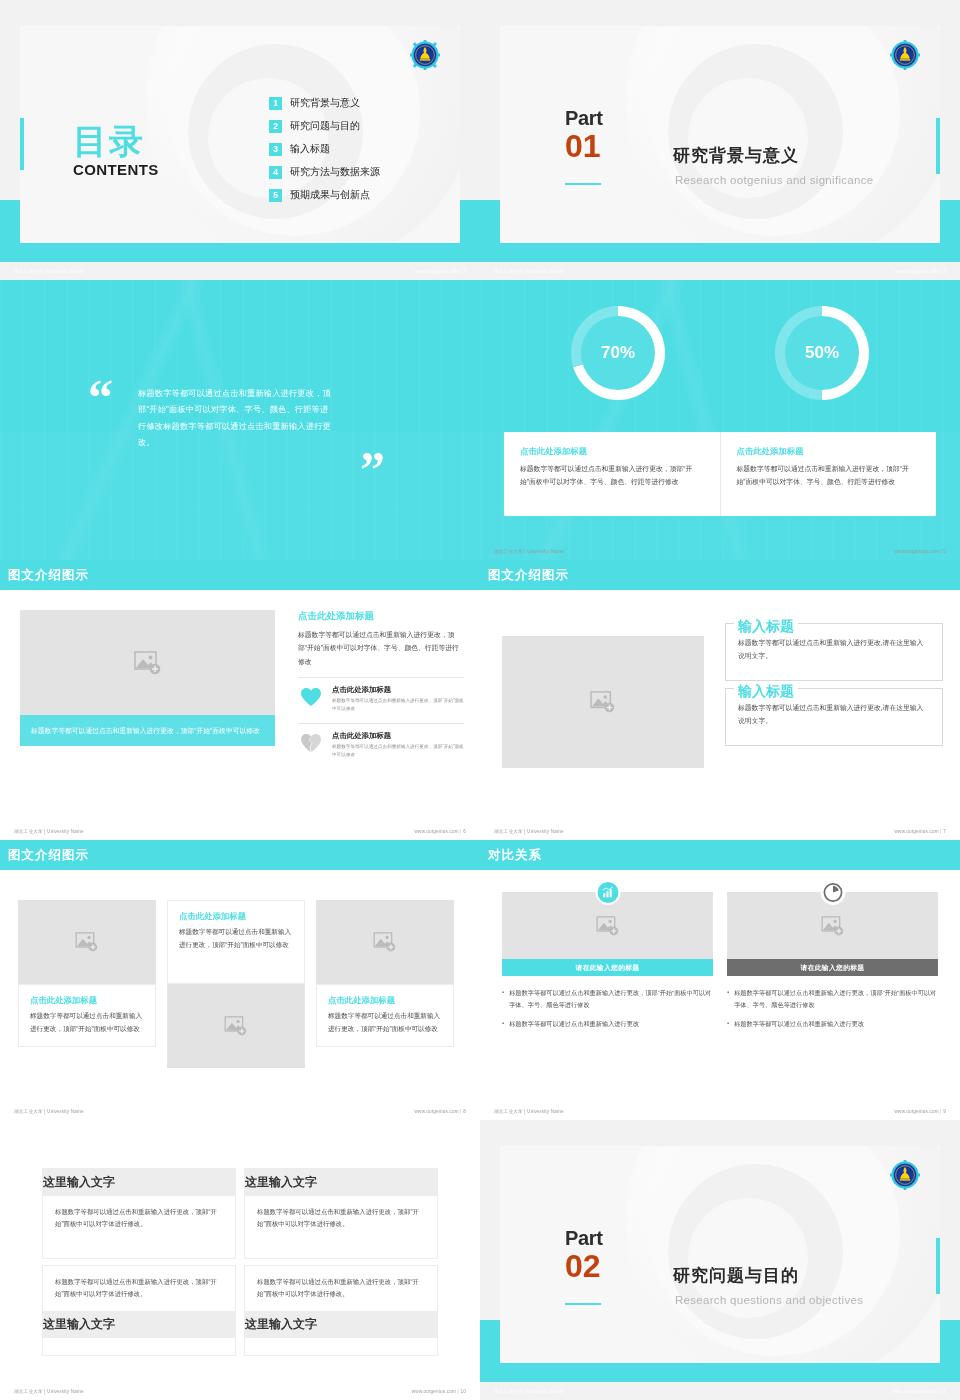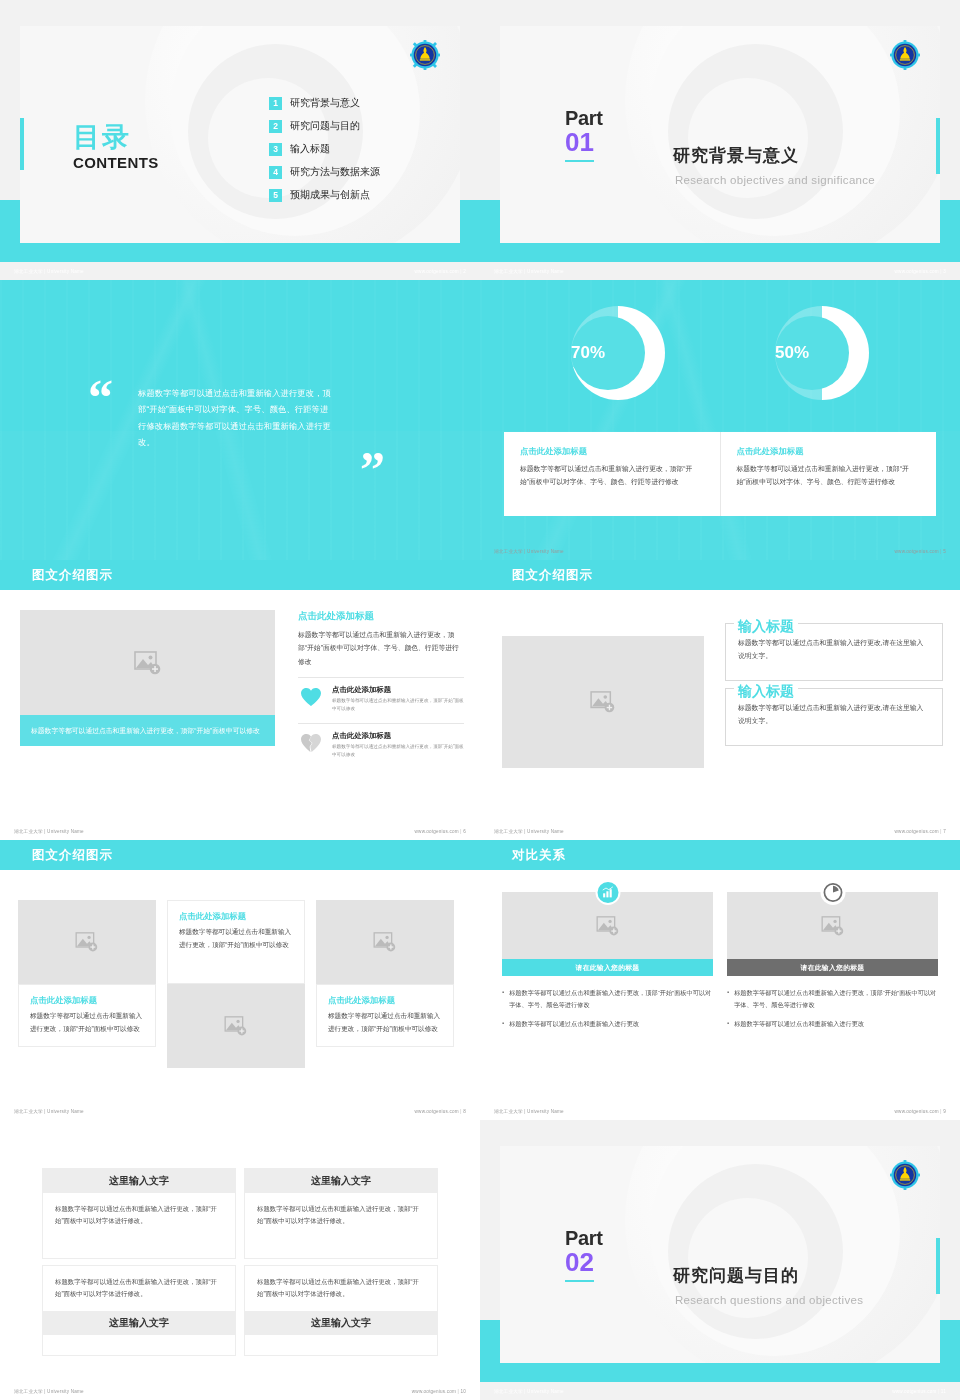--- a/index.html
+++ b/index.html
@@ -23,32 +23,32 @@
   .part-band { position:absolute; left:0; right:0; bottom:18px; height:62px; background:#4fdde4; }
   .part-card { position:absolute; left:20px; top:26px; right:20px; bottom:37px; background:#f7f7f7; overflow:hidden; }
   .swirl { position:absolute; border-radius:50%; border:0 solid transparent; }
   .sw1 { width:330px; height:330px; left:125px; top:-90px; background:radial-gradient(circle at 30% 40%, #ffffff 0%, #f3f3f3 70%, #eeeeee 100%); opacity:.9; }
   .sw2 { width:250px; height:250px; left:150px; top:-40px; background:#fafafa; }
   .sw3 { width:175px; height:175px; left:168px; top:18px; background:#f1f1f1; }
   .sw4 { width:120px; height:120px; left:188px; top:52px; background:#f8f8f8; }
   .part-right-bar { position:absolute; right:0px; top:92px; width:4px; height:56px; background:#4fdde4; }
   .part-num { position:absolute; left:65px; top:82px; width:110px; }
   .part-word { font-size:20px; font-weight:bold; color:#2d2d2d; line-height:1; letter-spacing:-.3px; }
-  .part-digits { font-size:26px; font-weight:bold; color:#8b5cf6; line-height:1.15; border-bottom:2.5px solid #4fdde4; display:inline-block; padding-bottom:2px; }
+  .part-digits { font-size:32px; font-weight:bold; color:#c2410c; line-height:1.15; border-bottom:2.5px solid #4fdde4; display:inline-block; padding-bottom:18px; }
   .part-title-zh { position:absolute; left:173px; top:118px; font-size:17px; font-weight:bold; color:#2b2b2b; letter-spacing:1px; }
   .part-title-en { position:absolute; left:175px; top:148px; font-size:11.5px; color:#b5b5b5; letter-spacing:.3px; }
 
   
   .logo { position:absolute; right:20px; top:14px; width:30px; height:30px; }
 
   
   .contents-card { position:absolute; left:20px; top:26px; right:20px; bottom:37px; background:#f7f7f7; overflow:hidden; }
   .contents-accentbar { position:absolute; left:0; top:92px; width:4px; height:52px; background:#4fdde4; }
   .toc-title { position:absolute; left:53px; top:98px; }
-  .toc-zh { font-size:27px; font-weight:bold; color:#4fdde4; line-height:1; letter-spacing:2px; }
+  .toc-zh { font-size:34px; font-weight:bold; color:#4fdde4; line-height:1; letter-spacing:2px; }
   .toc-en { font-size:15px; font-weight:bold; color:#1f1f1f; letter-spacing:.4px; margin-top:3px; }
   .toc-list { position:absolute; left:249px; top:70px; display:flex; flex-direction:column; gap:9px; }
   .toc-row { display:flex; align-items:center; gap:8px; }
   .toc-num { width:13px; height:13px; background:#4fdde4; color:#ffffff; font-size:8.5px; font-weight:bold; display:flex; align-items:center; justify-content:center; }
   .toc-label { font-size:10px; color:#232323; }
 
   
   .quote-slide { background:#4fdde4; }
   .quote-bg { position:absolute; inset:0; opacity:.12;
     background:
@@ -57,31 +57,31 @@
       linear-gradient(0deg, rgba(255,255,255,.22) 0 46%, transparent 46%),
       repeating-linear-gradient(90deg, rgba(255,255,255,.18) 0 2px, transparent 2px 22px); }
   .qmark { position:absolute; color:#ffffff; font-family:"Liberation Serif","DejaVu Serif",serif; font-size:50px; font-weight:bold; line-height:.7; }
   .qmark.open { left:88px; top:382px; }
   .qmark.close { left:360px; top:452px; }
   .quote-text { position:absolute; left:138px; top:386px; width:196px; color:#ffffff; font-size:8.2px; line-height:2.0; letter-spacing:.2px; }
 
   
   .donut-slide { background:#4fdde4; }
   .donut-row { position:absolute; left:0; right:0; top:26px; display:flex; justify-content:space-around; padding:0 36px; }
-  .donut { position:relative; width:94px; height:94px; border-radius:50%; display:flex; align-items:center; }
+  .donut { position:relative; width:94px; height:94px; border-radius:50%; display:flex; align-items:center; justify-content:center; }
   .donut .val { position:relative; color:#ffffff; font-size:17px; font-weight:bold; z-index:2; }
   .donut .hole { position:absolute; width:74px; height:74px; border-radius:50%; background:#57dfe5; z-index:1; }
   .info-card { position:absolute; left:24px; right:24px; top:152px; height:84px; background:#ffffff; display:flex; }
   .info-col { flex:1; padding:14px 16px; }
   .info-col + .info-col { border-left:1px solid #e8e8e8; }
   .info-h { font-size:8.4px; font-weight:bold; color:#4fdde4; margin-bottom:6px; }
   .info-p { font-size:6.8px; color:#4a4a4a; line-height:1.85; }
 
   
-  .hdr { position:absolute; left:0; right:0; top:0; height:30px; background:#4fdde4; display:flex; align-items:center; padding-left:32px; }
+  .hdr { position:absolute; left:0; right:0; top:0; height:30px; background:#4fdde4; display:flex; align-items:center; padding-left:8px; }
   .hdr-text { color:#ffffff; font-size:12.5px; font-weight:bold; letter-spacing:1px; }
 
   
   .ph { background:#e3e3e3; display:flex; align-items:center; justify-content:center; }
   .ph svg { opacity:.45; }
 
   
   .s6-left { position:absolute; left:20px; top:50px; width:255px; }
   .s6-img { height:105px; }
   .s6-cap { background:#5fdfe6; color:#ffffff; font-size:6.8px; line-height:1.95; padding:9px 11px; }
@@ -125,21 +125,21 @@
   .s9-bar.gray { background:#6e6e6e; }
   .s9-bullets { margin-top:11px; }
   .s9-bul { display:flex; gap:5px; font-size:6.2px; color:#4a4a4a; line-height:1.9; margin-bottom:7px; }
   .s9-dot { color:#7a7a7a; font-size:6px; line-height:1.9; }
 
   
   .s10-wrap { position:absolute; left:42px; top:48px; width:396px; height:188px; }
   .s10-q { position:absolute; width:194px; height:91px; background:#ffffff; border:1px solid #ededed; }
   .s10-q.tl { left:0; top:0; } .s10-q.tr { left:202px; top:0; }
   .s10-q.bl { left:0; top:97px; } .s10-q.br { left:202px; top:97px; }
-  .s10-cap { background:#ededed; color:#333333; font-size:10px; font-weight:bold; text-align:center; padding:5px 0; }
+  .s10-cap { background:#ededed; color:#333333; font-size:12px; font-weight:bold; padding:5px 0; }
   .s10-body { padding:10px 12px; font-size:6.4px; color:#4a4a4a; line-height:1.95; }
   .s10-center { position:absolute; left:125px; top:68px; width:146px; height:50px; background:#57dfe5; display:flex; align-items:center; justify-content:center; color:#ffffff; font-size:8.4px; font-weight:bold; letter-spacing:.6px; z-index:4; }
 </style>
 </head>
 <body>
 
 <div class="grid">
 
   <div class="slide part-slide">
     <div class="part-band"></div>
@@ -215,21 +215,21 @@
       <div class="swirl sw2"></div>
       <div class="swirl sw3"></div>
       <div class="swirl sw4"></div>
       <div class="part-right-bar"></div>
 
       <div class="part-num">
         <div class="part-word">Part</div>
         <div class="part-digits">01</div>
       </div>
       <div class="part-title-zh">研究背景与意义</div>
-      <div class="part-title-en">Research objectives and significance</div>
+      <div class="part-title-en">Research ootgenius and significance</div>
 
       <svg class="logo" viewBox="0 0 64 64">
         <circle cx="32" cy="32" r="29" fill="#2fc4e8"></circle>
         <g fill="#2fc4e8">
           <rect x="29" y="0" width="6" height="10"></rect>
             <rect x="29" y="54" width="6" height="10"></rect>
           <rect x="0" y="29" width="10" height="6"></rect>
             <rect x="54" y="29" width="10" height="6"></rect>
         </g>
         <circle cx="32" cy="32" r="24" fill="#1436a0"></circle>

